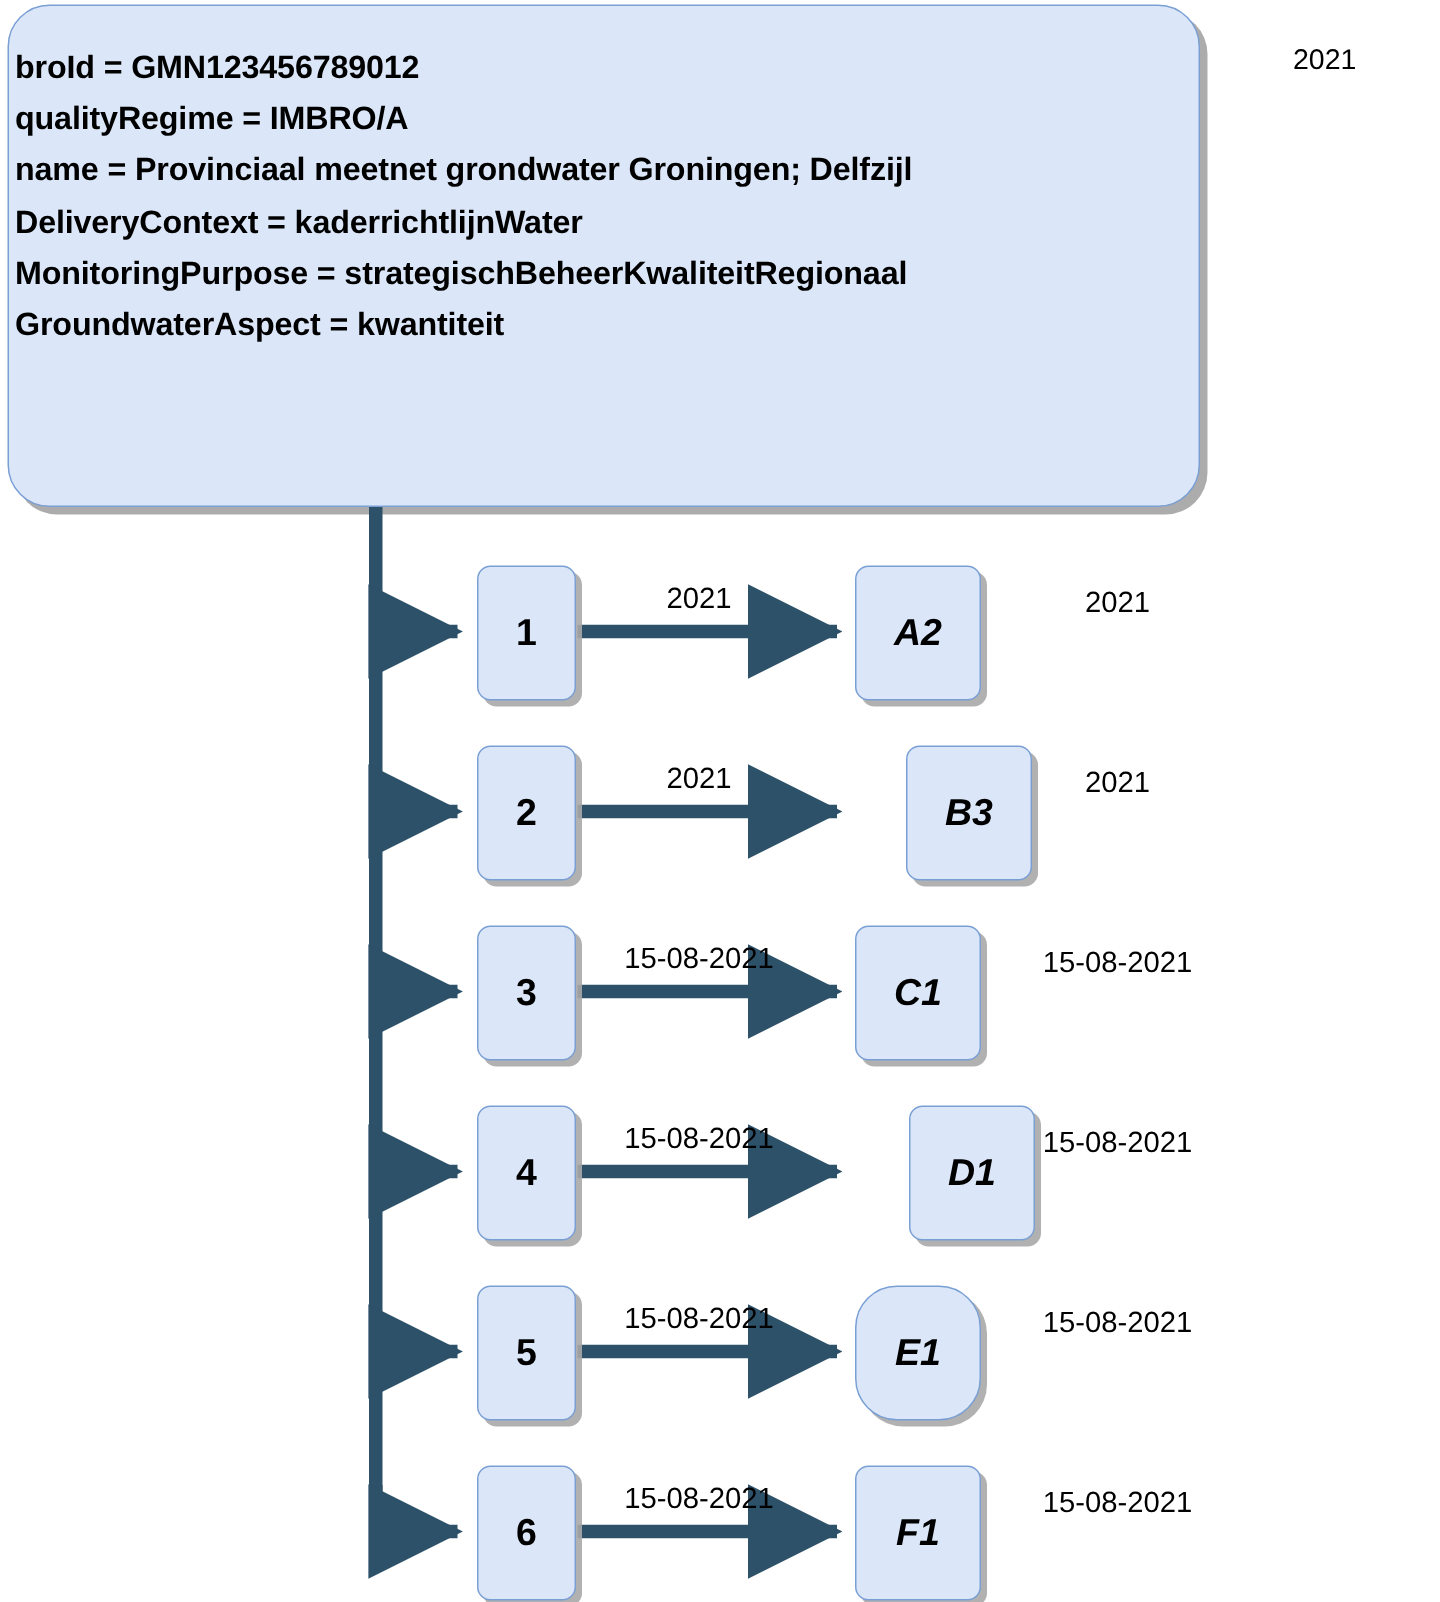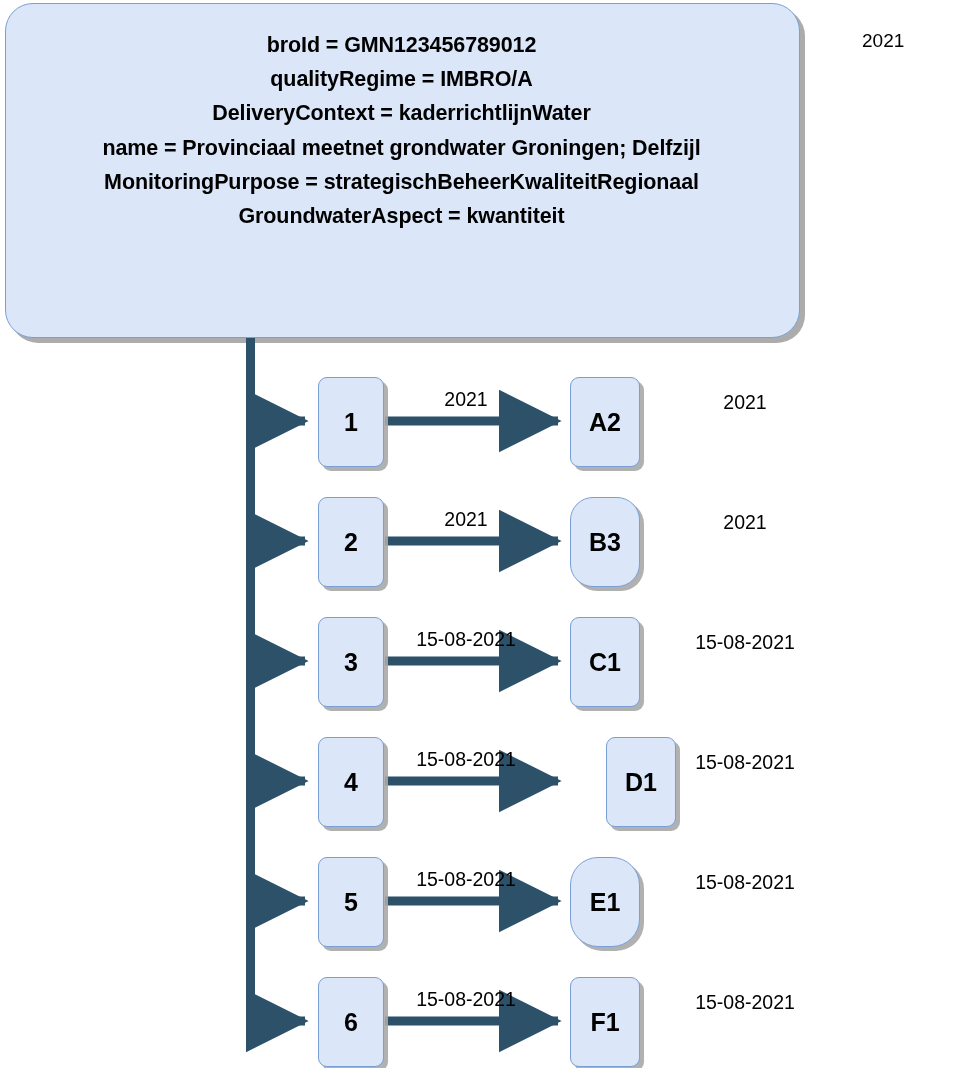--- a/index.html
+++ b/index.html
@@ -25,21 +25,20 @@
     position: absolute;
     left: 5px;
     top: 3px;
     width: 795px;
     height: 335px;
     box-sizing: border-box;
     background: #dbe7f8;
     border: 1.6px solid #7a9fd4;
     border-radius: 28px;
     box-shadow: 5px 5px 0 0 rgba(168,168,168,0.95);
-    text-align: center;
   }
   .info-lines {
     position: absolute;
     left: 4px;
     top: 24px;
     right: 6px;
   }
   .info-line {
     font-size: 21.5px;
     font-weight: bold;
@@ -78,21 +77,21 @@
     border-radius: 9px;
     box-shadow: 4px 4px 0 0 rgba(168,168,168,0.9);
     display: flex;
     align-items: center;
     justify-content: center;
     font-size: 25px;
     font-weight: bold;
     color: #000000;
   }
   .node-left  { width: 66px; height: 90px; }
-  .node-right { width: 70px; height: 90px; }
+  .node-right { width: 84px; height: 90px; font-style: italic; }
 
   .edge-label {
     position: absolute;
     font-size: 19.5px;
     color: #000000;
     white-space: nowrap;
     text-align: center;
     transform: translateX(-50%);
   }
   .row-label {
@@ -106,22 +105,22 @@
 </style>
 </head>
 <body>
 
 <div id="stage">
 
   <div class="info-panel">
     <div class="info-lines">
       <div class="info-line">broId = GMN123456789012</div>
       <div class="info-line">qualityRegime = IMBRO/A</div>
+      <div class="info-line">name = Provinciaal meetnet grondwater Groningen; Delfzijl</div>
       <div class="info-line">DeliveryContext = kaderrichtlijnWater</div>
-      <div class="info-line">name = Provinciaal meetnet grondwater Groningen; Delfzijl</div>
       <div class="info-line">MonitoringPurpose = strategischBeheerKwaliteitRegionaal</div>
       <div class="info-line">GroundwaterAspect = kwantiteit</div>
     </div>
   </div>
 
   <div class="corner-label">2021</div>
 
   <svg class="wire-layer" viewBox="0 0 960 1068" width="960" height="1068">
     <defs>
       <marker id="arrowhead" markerWidth="7" markerHeight="7" refX="6.6" refY="3.5" orient="auto" markerUnits="strokeWidth">
@@ -151,21 +150,21 @@
   </div>
   <div class="node node-right" style="left:570px; top:377px;">
     <span>A2</span>
   </div>
   <div class="edge-label" style="left:466px; top:388px;">2021</div>
   <div class="row-label" style="left:745px; top:391px;">2021</div>
 
   <div class="node node-left" style="left:318px; top:497px;">
     <span>2</span>
   </div>
-  <div class="node node-right" style="left:570px; top:497px;border-radius:23px;">
+  <div class="node node-right" style="left:604px; top:497px;">
     <span>B3</span>
   </div>
   <div class="edge-label" style="left:466px; top:508px;">2021</div>
   <div class="row-label" style="left:745px; top:511px;">2021</div>
 
   <div class="node node-left" style="left:318px; top:617px;">
     <span>3</span>
   </div>
   <div class="node node-right" style="left:570px; top:617px;">
     <span>C1</span>

